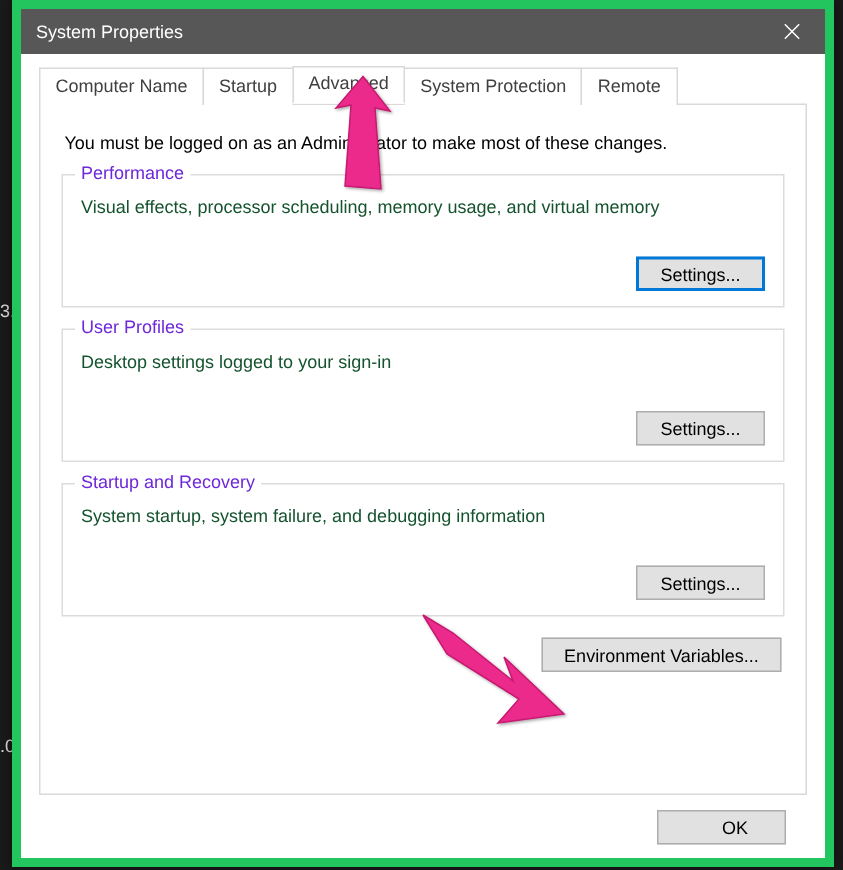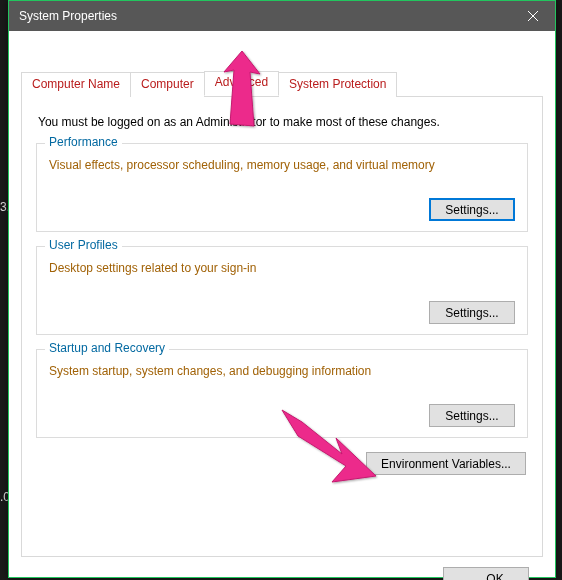--- a/index.html
+++ b/index.html
@@ -14,21 +14,21 @@
     overflow: hidden;
     position: relative;
   }
   .window {
     position: absolute;
     left: 8px;
     top: 0;
     width: 548px;
     height: 578px;
     background: #ffffff;
-    border: 1px solid #22c55e;
+    border: 6px solid #22c55e;
     box-shadow: 0 0 8px rgba(0,0,0,0.5);
   }
   .titlebar {
     height: 30px;
     background: #575757;
     color: #ffffff;
     display: flex;
     align-items: center;
     justify-content: space-between;
     padding-left: 10px;
@@ -55,22 +55,21 @@
   .tab {
     padding: 4px 10px 5px 10px;
     border: 1px solid #d9d9d9;
     border-bottom: none;
     background: #ffffff;
     margin-right: -1px;
     position: relative;
     top: 1px;
     cursor: pointer;
     font-size: 12px;
-    color: #b91c1c;
-    margin-top: 32px;
+    color: #404040;
   }
   .tab.active {
     background: #ffffff;
     border-bottom: 1px solid #ffffff;
     top: 0px;
     padding-top: 3px;
     padding-bottom: 6px;
     z-index: 2;
   }
   .tab-panel {
@@ -89,24 +88,24 @@
     padding: 14px 12px 10px 12px;
     position: relative;
   }
   .groupbox-title {
     position: absolute;
     top: -9px;
     left: 8px;
     background: #ffffff;
     padding: 0 4px;
     font-size: 12px;
-    color: #0369a1;
+    color: #6d28d9;
   }
   .groupbox-desc {
-    color: #a16207;
+    color: #14532d;
     margin-bottom: 26px;
   }
   .btn-row {
     display: flex;
     justify-content: flex-end;
   }
   button.win {
     min-width: 86px;
     height: 23px;
     padding: 0 14px;
@@ -165,47 +164,48 @@
       <svg width="10" height="10" viewBox="0 0 10 10">
         <line x1="0" y1="0" x2="10" y2="10" stroke="#ffffff" stroke-width="1"></line>
         <line x1="10" y1="0" x2="0" y2="10" stroke="#ffffff" stroke-width="1"></line>
       </svg>
     </div>
   </div>
 
   <div class="content">
     <div class="tabs">
       <div class="tab">Computer Name</div>
-      <div class="tab">Computer</div>
+      <div class="tab">Startup</div>
       <div class="tab active">Advanced</div>
       <div class="tab">System Protection</div>
+      <div class="tab">Remote</div>
     </div>
 
     <div class="tab-panel">
       <div class="intro">You must be logged on as an Administrator to make most of these changes.</div>
 
       <div class="groupbox">
         <div class="groupbox-title">Performance</div>
         <div class="groupbox-desc">Visual effects, processor scheduling, memory usage, and virtual memory</div>
         <div class="btn-row">
           <button class="win highlight">Settings...</button>
         </div>
       </div>
 
       <div class="groupbox">
         <div class="groupbox-title">User Profiles</div>
-        <div class="groupbox-desc">Desktop settings related to your sign-in</div>
+        <div class="groupbox-desc">Desktop settings logged to your sign-in</div>
         <div class="btn-row">
           <button class="win">Settings...</button>
         </div>
       </div>
 
       <div class="groupbox">
         <div class="groupbox-title">Startup and Recovery</div>
-        <div class="groupbox-desc">System startup, system changes, and debugging information</div>
+        <div class="groupbox-desc">System startup, system failure, and debugging information</div>
         <div class="btn-row">
           <button class="win">Settings...</button>
         </div>
       </div>
 
       <div class="env-row">
         <button class="win" style="min-width:160px;">Environment Variables...</button>
       </div>
     </div>
 

